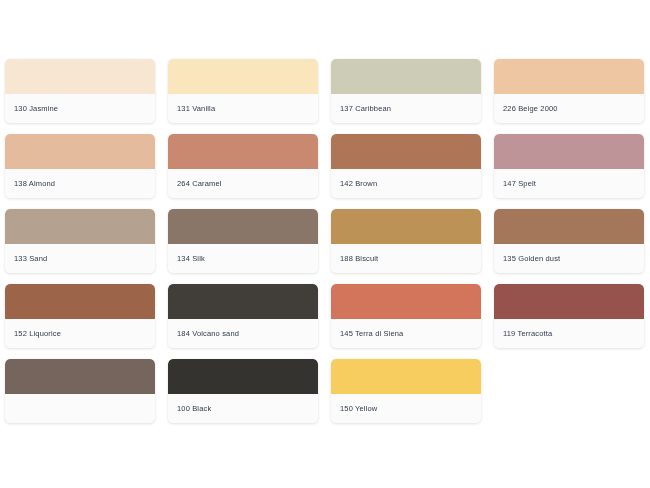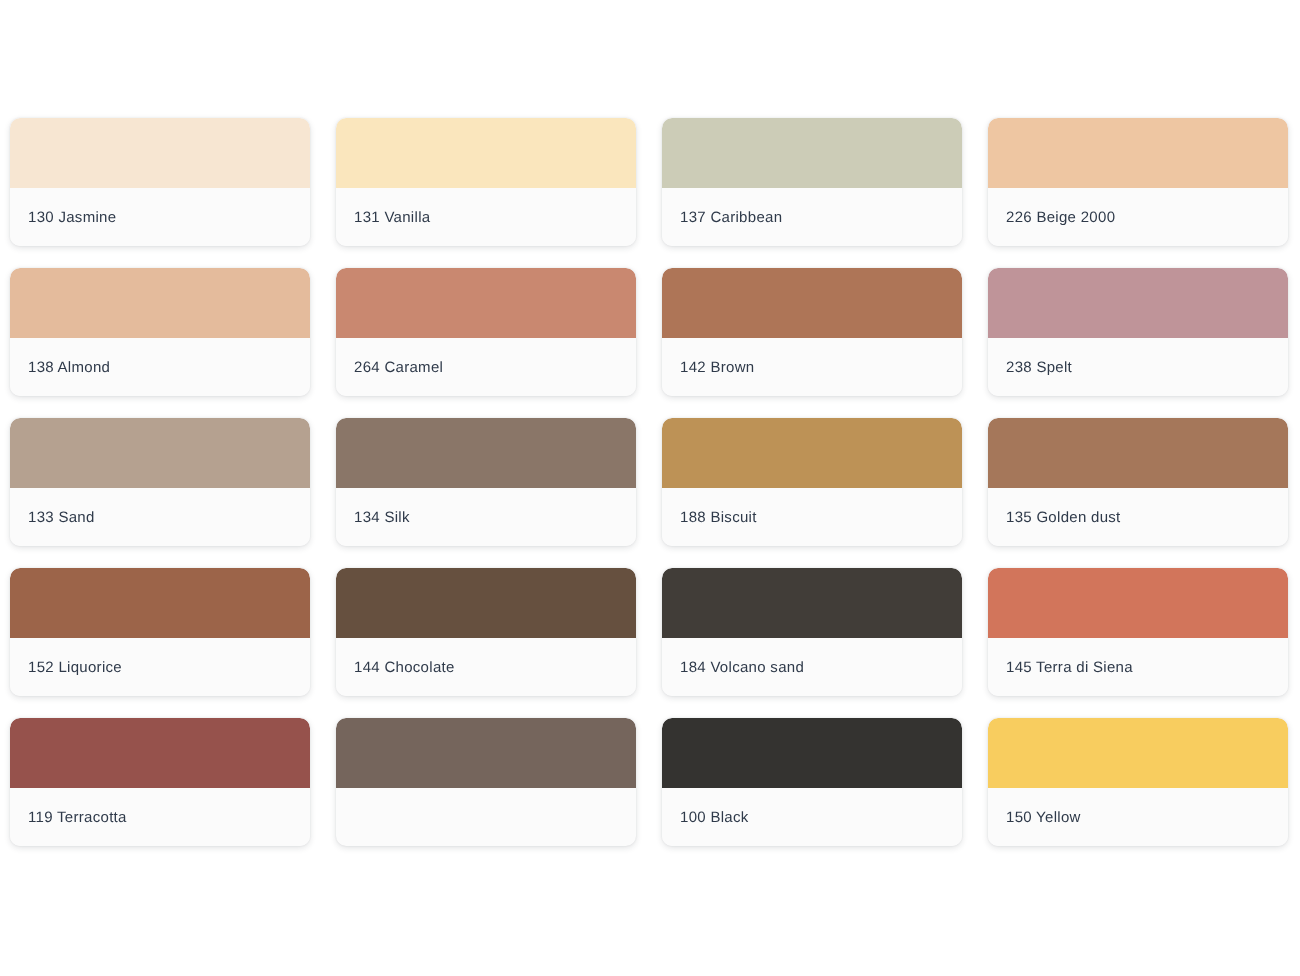--- a/index.html
+++ b/index.html
@@ -108,21 +108,21 @@
       </div>
       <div class="swatch-card">
         <div class="swatch-color" style="background: rgb(174, 117, 87);"></div>
         <div class="swatch-label-wrap">
           <span class="swatch-label">142 Brown</span>
         </div>
       </div>
       <div class="swatch-card">
         <div class="swatch-color" style="background: rgb(191, 148, 153);"></div>
         <div class="swatch-label-wrap">
-          <span class="swatch-label">238 Spelt</span>
+          <span class="swatch-label">147 Spelt</span>
         </div>
       </div>
       <div class="swatch-card">
         <div class="swatch-color" style="background: rgb(181, 161, 144);"></div>
         <div class="swatch-label-wrap">
           <span class="swatch-label">133 Sand</span>
         </div>
       </div>
       <div class="swatch-card">
         <div class="swatch-color" style="background: rgb(138, 118, 104);"></div>
@@ -139,26 +139,20 @@
       <div class="swatch-card">
         <div class="swatch-color" style="background: rgb(165, 119, 90);"></div>
         <div class="swatch-label-wrap">
           <span class="swatch-label">135 Golden dust</span>
         </div>
       </div>
       <div class="swatch-card">
         <div class="swatch-color" style="background: rgb(156, 100, 73);"></div>
         <div class="swatch-label-wrap">
           <span class="swatch-label">152 Liquorice</span>
-        </div>
-      </div>
-      <div class="swatch-card">
-        <div class="swatch-color" style="background: rgb(102, 80, 63);"></div>
-        <div class="swatch-label-wrap">
-          <span class="swatch-label">144 Chocolate</span>
         </div>
       </div>
       <div class="swatch-card">
         <div class="swatch-color" style="background: rgb(65, 61, 56);"></div>
         <div class="swatch-label-wrap">
           <span class="swatch-label">184 Volcano sand</span>
         </div>
       </div>
       <div class="swatch-card">
         <div class="swatch-color" style="background: rgb(210, 117, 91);"></div>

